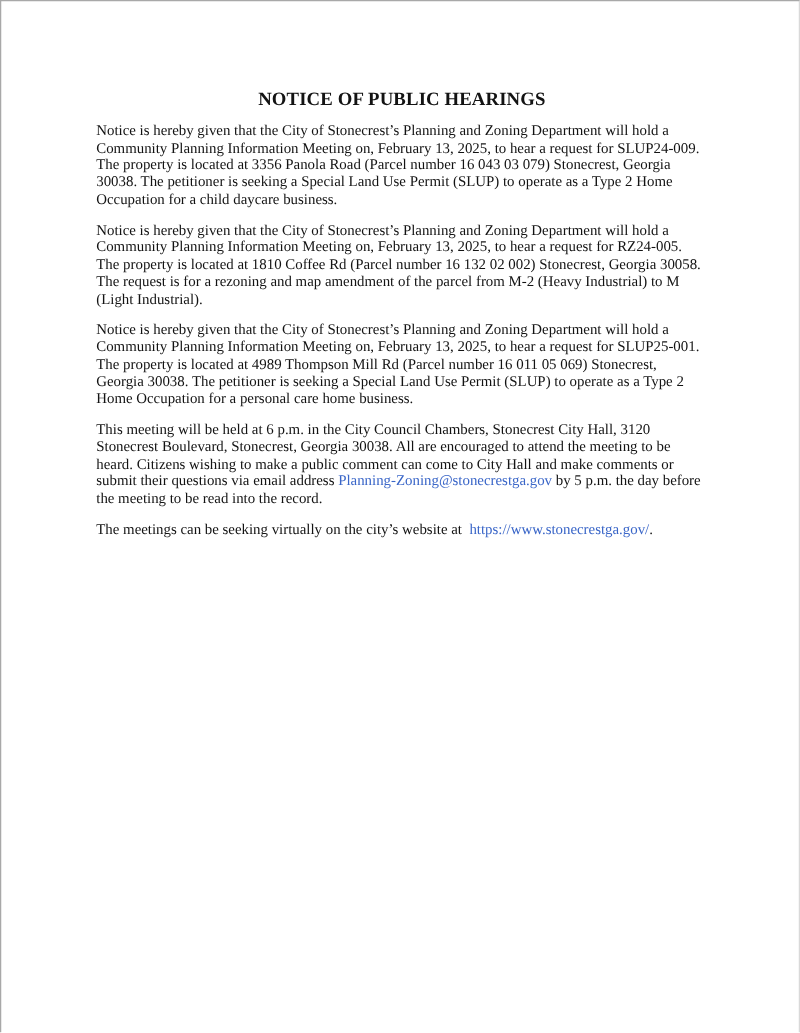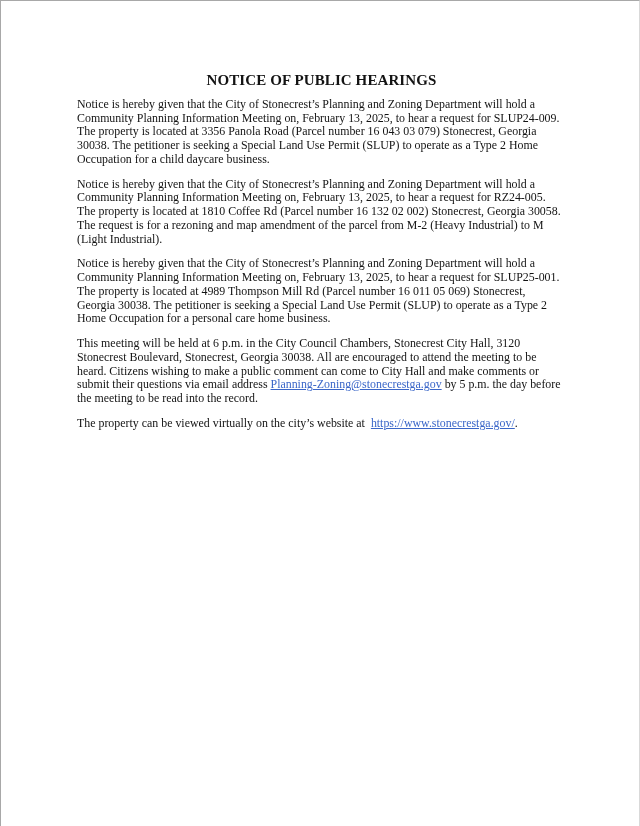--- a/index.html
+++ b/index.html
@@ -29,29 +29,28 @@
     text-align: center;
     margin: 0 0 10px 0;
     letter-spacing: 0.1px;
   }
   .doc-paragraph {
     margin: 0 0 11px 0;
     white-space: pre-wrap;
     text-align: left;
   }
   .doc-link {
-    text-decoration: underline;
     cursor: pointer;
   }
 </style>
 </head>
 <body>
 
 <div class="page">
   <h1 class="doc-title">NOTICE OF PUBLIC HEARINGS</h1>
   <div class="doc-body">
       <p class="doc-paragraph"><span>Notice is hereby given that the City of Stonecrest’s Planning and Zoning Department will hold a Community Planning Information Meeting on, February 13, 2025, to hear a request for SLUP24-009. The property is located at 3356 Panola Road (Parcel number 16 043 03 079) Stonecrest, Georgia 30038. The petitioner is seeking a Special Land Use Permit (SLUP) to operate as a Type 2 Home Occupation for a child daycare business.</span></p>
       <p class="doc-paragraph"><span>Notice is hereby given that the City of Stonecrest’s Planning and Zoning Department will hold a Community Planning Information Meeting on, February 13, 2025, to hear a request for RZ24-005. The property is located at 1810 Coffee Rd (Parcel number 16 132 02 002) Stonecrest, Georgia 30058. The request is for a rezoning and map amendment of the parcel from M-2 (Heavy Industrial) to M (Light Industrial).</span></p>
       <p class="doc-paragraph"><span>Notice is hereby given that the City of Stonecrest’s Planning and Zoning Department will hold a Community Planning Information Meeting on, February 13, 2025, to hear a request for SLUP25-001. The property is located at 4989 Thompson Mill Rd (Parcel number 16 011 05 069) Stonecrest, Georgia 30038. The petitioner is seeking a Special Land Use Permit (SLUP) to operate as a Type 2 Home Occupation for a personal care home business.</span></p>
       <p class="doc-paragraph"><span>This meeting will be held at 6 p.m. in the City Council Chambers, Stonecrest City Hall, 3120 Stonecrest Boulevard, Stonecrest, Georgia 30038. All are encouraged to attend the meeting to be heard. Citizens wishing to make a public comment can come to City Hall and make comments or submit their questions via email address </span><a class="doc-link" style="color: rgb(58, 102, 200);">Planning-Zoning@stonecrestga.gov</a><span> by 5 p.m. the day before the meeting to be read into the record.</span></p>
-      <p class="doc-paragraph"><span>The property can be viewed virtually on the city’s website at  </span><a class="doc-link" style="color: rgb(58, 102, 200);">https://www.stonecrestga.gov/</a><span>.</span></p>
+      <p class="doc-paragraph"><span>The meetings can be seeking virtually on the city’s website at  </span><a class="doc-link" style="color: rgb(58, 102, 200);">https://www.stonecrestga.gov/</a><span>.</span></p>
     </div>
 </div>
 
 </body></html>

